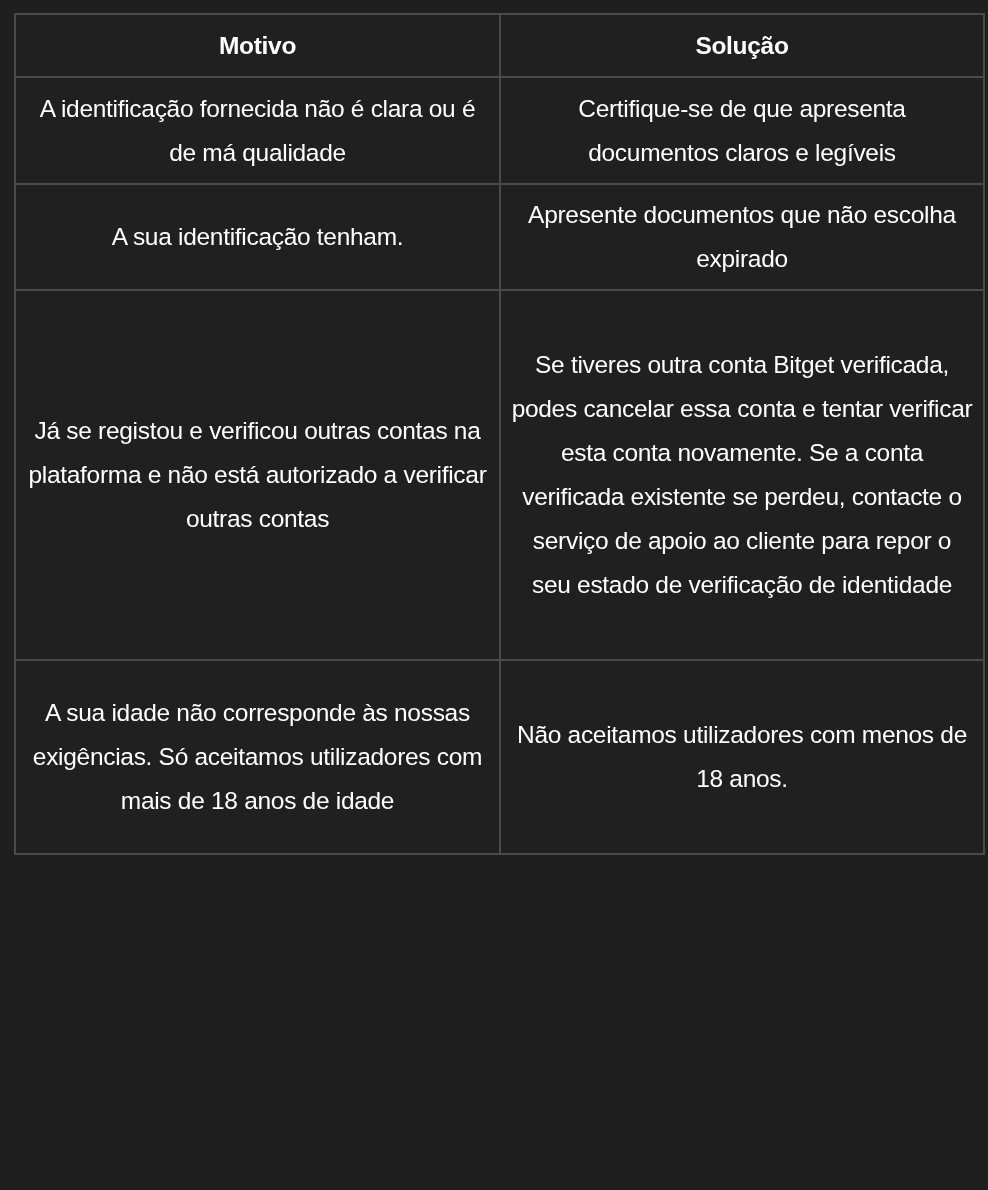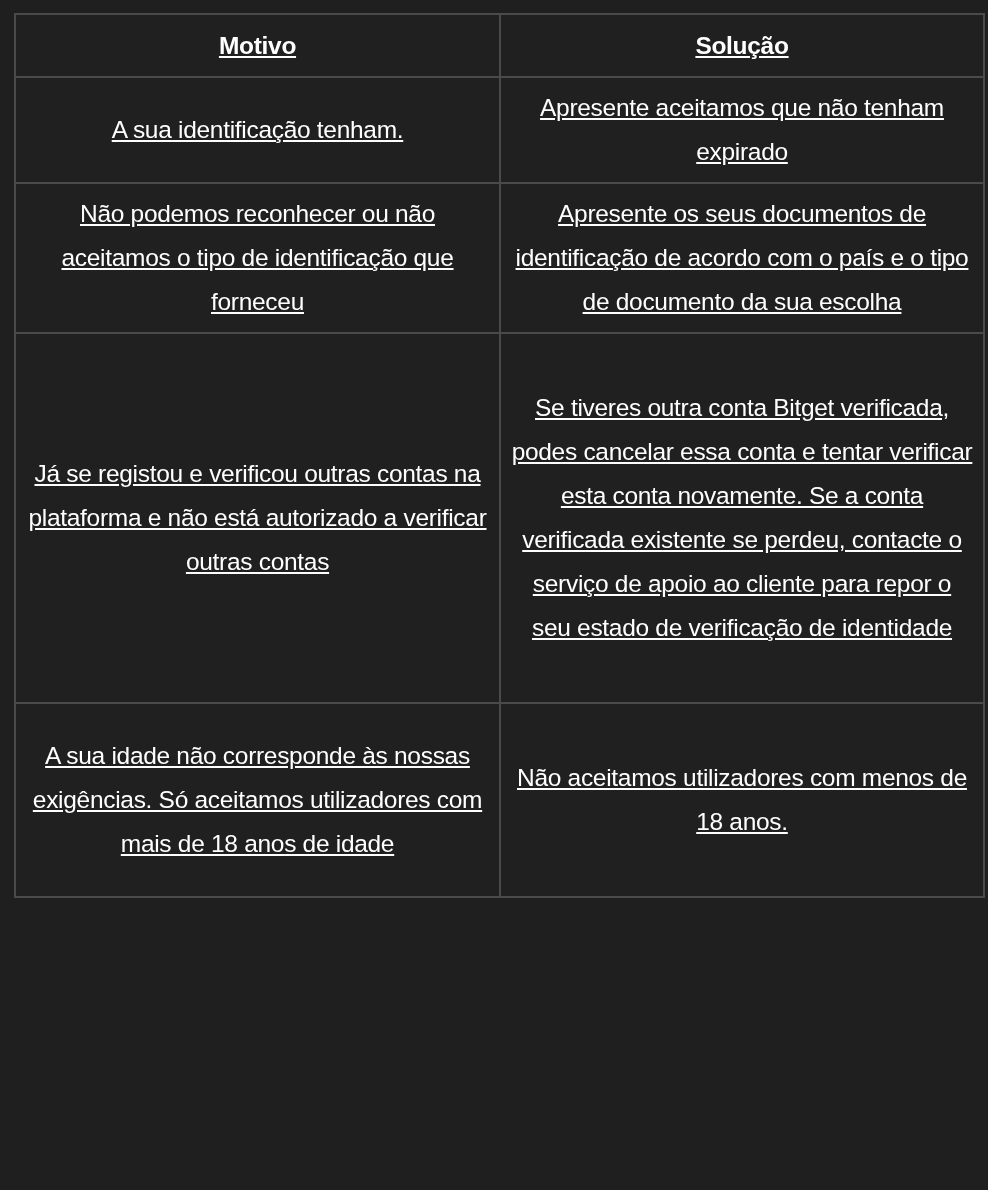--- a/index.html
+++ b/index.html
@@ -28,21 +28,20 @@
   }
   th, td {
     border: 2px solid #4a4a4a;
     text-align: center;
     vertical-align: middle;
     font-size: 24.5px;
     line-height: 44px;
     padding: 5px 10px 5px 10px;
     color: #ffffff;
     letter-spacing: -0.3px;
-    text-decoration: underline;
   }
   th {
     font-weight: bold;
     height: 49px;
     padding: 6px 10px;
   }
   col.c1 { width: 485px; }
   col.c2 { width: 484px; }
   tr.r1 td { height: 95px; }
   tr.r2 td { height: 94px; }
@@ -60,27 +59,27 @@
         <col class="c1">
         <col class="c2">
       </colgroup>
     <thead>
       <tr>
         <th>Motivo</th>
         <th>Solução</th>
       </tr>
     </thead>
     <tbody>
+      <tr class="r1">
+        <td>A identificação fornecida não é clara ou é de má qualidade</td>
+        <td>Certifique-se de que apresenta documentos claros e legíveis</td>
+      </tr>
       <tr class="r2">
         <td>A sua identificação tenham.</td>
-        <td>Apresente aceitamos que não tenham expirado</td>
-      </tr>
-      <tr class="r3">
-        <td>Não podemos reconhecer ou não aceitamos o tipo de identificação que forneceu</td>
-        <td>Apresente os seus documentos de identificação de acordo com o país e o tipo de documento da sua escolha</td>
+        <td>Apresente documentos que não escolha expirado</td>
       </tr>
       <tr class="r4">
         <td>Já se registou e verificou outras contas na plataforma e não está autorizado a verificar outras contas</td>
         <td>Se tiveres outra conta Bitget verificada, podes cancelar essa conta e tentar verificar esta conta novamente. Se a conta verificada existente se perdeu, contacte o serviço de apoio ao cliente para repor o seu estado de verificação de identidade</td>
       </tr>
       <tr class="r6">
         <td>A sua idade não corresponde às nossas exigências. Só aceitamos utilizadores com mais de 18 anos de idade</td>
         <td>Não aceitamos utilizadores com menos de 18 anos.</td>
       </tr>
     </tbody>

